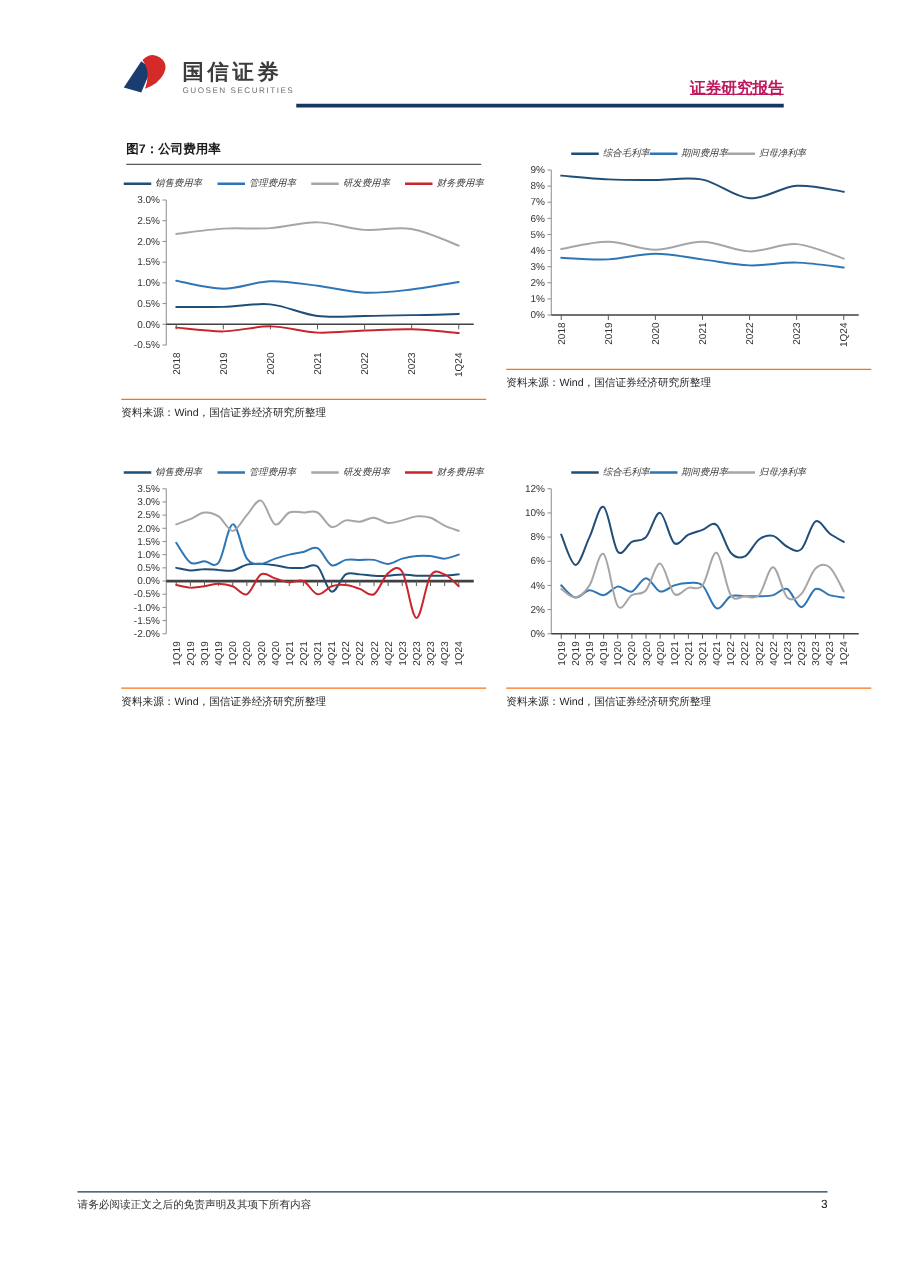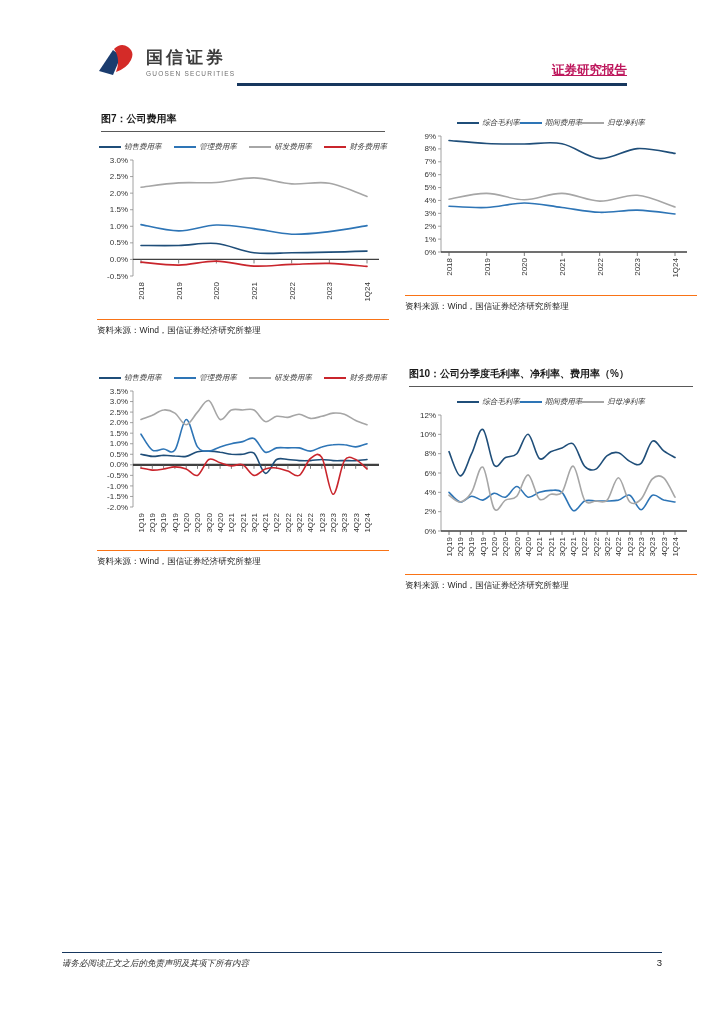--- a/index.html
+++ b/index.html
@@ -27,21 +27,21 @@
   .legend.center{justify-content:center;}
   .legend-item{display:flex;align-items:center;gap:3px;}
   .legend-swatch{width:22px;height:2px;display:inline-block;}
   .legend-label{font-size:7.5px;font-style:italic;font-family:"DejaVu Serif", serif;color:#3a3a3a;white-space:nowrap;}
   .plot{margin-top:1px;line-height:0;}
   .fig-source{border-top:1px solid #f97316;margin-top:1px;padding-top:5px;font-size:8.5px;color:#1f1f1f;}
 
   
   .ftr{position:absolute;left:62px;right:62px;bottom:54px;border-top:1.5px solid #17375E;
        padding-top:4px;display:flex;justify-content:space-between;align-items:baseline;}
-  .disclaimer{font-size:8.5px;font-style:italic;color:#333333;}
+  .disclaimer{font-size:8.5px;color:#333333;}
   .page-num{font-size:9.5px;color:#1a1a1a;}
 
   svg text{font-family:"Liberation Sans", sans-serif;}
 </style>
 </head>
 <body>
 
 <div class="page">
 
   <header class="hdr">
@@ -273,21 +273,20 @@
             <text transform="translate(272.8,128) rotate(-90)" text-anchor="end" font-size="8" fill="#333">1Q24</text>
             <path d="M44.0,69.3C45.9,69.6 51.5,71.2 55.3,71.4C59.1,71.6 62.8,70.4 66.6,70.3C70.4,70.3 74.1,70.8 77.9,71.0C81.7,71.1 85.4,72.1 89.2,71.4C93.0,70.7 96.7,67.6 100.5,66.7C104.3,65.9 108.0,66.0 111.8,66.1C115.6,66.2 119.3,66.6 123.1,67.2C126.9,67.7 130.6,68.9 134.4,69.3C138.2,69.6 141.9,69.4 145.7,69.3C149.5,69.1 153.2,65.1 157.0,68.2C160.8,71.4 164.5,87.2 168.3,88.3C172.1,89.3 175.8,76.8 179.6,74.5C183.4,72.3 187.1,74.4 190.9,74.5C194.7,74.7 198.4,75.4 202.2,75.6C206.0,75.8 209.7,75.8 213.5,75.6C217.3,75.4 221.0,74.5 224.8,74.5C228.6,74.5 232.3,75.4 236.1,75.6C239.9,75.8 243.6,75.6 247.4,75.6C251.2,75.6 254.9,75.8 258.7,75.6C262.5,75.4 268.1,74.7 270.0,74.5" fill="none" stroke="#1F4E79" stroke-width="1.6" stroke-linecap="round"></path>
             <path d="M44.0,49.2C45.9,51.9 51.5,62.6 55.3,65.1C59.1,67.5 62.8,64.0 66.6,64.0C70.4,64.0 74.1,70.0 77.9,65.1C81.7,60.1 85.4,35.0 89.2,34.5C93.0,33.9 96.7,56.6 100.5,61.9C104.3,67.2 108.0,66.1 111.8,66.1C115.6,66.1 119.3,63.1 123.1,61.9C126.9,60.7 130.6,59.6 134.4,58.7C138.2,57.8 141.9,57.5 145.7,56.6C149.5,55.7 153.2,51.7 157.0,53.5C160.8,55.2 164.5,65.6 168.3,67.2C172.1,68.7 175.8,63.6 179.6,62.9C183.4,62.2 187.1,62.9 190.9,62.9C194.7,62.9 198.4,62.4 202.2,62.9C206.0,63.5 209.7,66.3 213.5,66.1C217.3,65.9 221.0,62.9 224.8,61.9C228.6,60.8 232.3,60.1 236.1,59.8C239.9,59.4 243.6,59.4 247.4,59.8C251.2,60.1 254.9,62.1 258.7,61.9C262.5,61.7 268.1,59.3 270.0,58.7" fill="none" stroke="#2E75B6" stroke-width="1.6" stroke-linecap="round"></path>
             <path d="M44.0,34.5C45.9,33.8 51.5,31.8 55.3,30.3C59.1,28.7 62.8,25.3 66.6,25.0C70.4,24.6 74.1,25.7 77.9,28.1C81.7,30.6 85.4,39.9 89.2,39.7C93.0,39.6 96.7,31.1 100.5,27.1C104.3,23.0 108.0,14.3 111.8,15.5C115.6,16.7 119.3,32.9 123.1,34.5C126.9,36.1 130.6,26.6 134.4,25.0C138.2,23.4 141.9,25.0 145.7,25.0C149.5,25.0 153.2,23.0 157.0,25.0C160.8,26.9 164.5,35.5 168.3,36.6C172.1,37.6 175.8,32.0 179.6,31.3C183.4,30.6 187.1,32.7 190.9,32.4C194.7,32.0 198.4,29.0 202.2,29.2C206.0,29.4 209.7,33.1 213.5,33.4C217.3,33.8 221.0,32.2 224.8,31.3C228.6,30.4 232.3,28.5 236.1,28.1C239.9,27.8 243.6,28.0 247.4,29.2C251.2,30.4 254.9,33.8 258.7,35.5C262.5,37.3 268.1,39.0 270.0,39.7" fill="none" stroke="#A6A6A6" stroke-width="1.6" stroke-linecap="round"></path>
             <path d="M44.0,83.0C45.9,83.3 51.5,84.9 55.3,85.1C59.1,85.3 62.8,84.6 66.6,84.0C70.4,83.5 74.1,81.9 77.9,81.9C81.7,81.9 85.4,82.6 89.2,84.0C93.0,85.4 96.7,91.9 100.5,90.4C104.3,88.8 108.0,76.7 111.8,74.5C115.6,72.4 119.3,76.7 123.1,77.7C126.9,78.8 130.6,80.5 134.4,80.9C138.2,81.2 141.9,78.2 145.7,79.8C149.5,81.4 153.2,89.7 157.0,90.4C160.8,91.1 164.5,85.3 168.3,84.0C172.1,82.8 175.8,82.6 179.6,83.0C183.4,83.3 187.1,84.9 190.9,86.1C194.7,87.4 198.4,92.5 202.2,90.4C206.0,88.3 209.7,76.5 213.5,73.5C217.3,70.5 221.0,66.5 224.8,72.4C228.6,78.4 232.3,108.8 236.1,109.3C239.9,109.9 243.6,81.4 247.4,75.6C251.2,69.8 254.9,73.1 258.7,74.5C262.5,76.0 268.1,82.5 270.0,84.0" fill="none" stroke="#C9252C" stroke-width="1.6" stroke-linecap="round"></path>
           </svg></div>
       <div class="fig-source">资料来源：Wind，国信证券经济研究所整理</div>
     </section>
 
     <section class="figure">
-      <h3 class="fig-title">图10：公司分季度毛利率、净利率、费用率（%）</h3>
       <div class="legend center">
           <span class="legend-item">
             <span class="legend-swatch" style="background: rgb(31, 78, 121);"></span>
             <span class="legend-label">综合毛利率</span>
           </span>
           <span class="legend-item">
             <span class="legend-swatch" style="background: rgb(46, 117, 182);"></span>
             <span class="legend-label">期间费用率</span>
           </span>
           <span class="legend-item">

